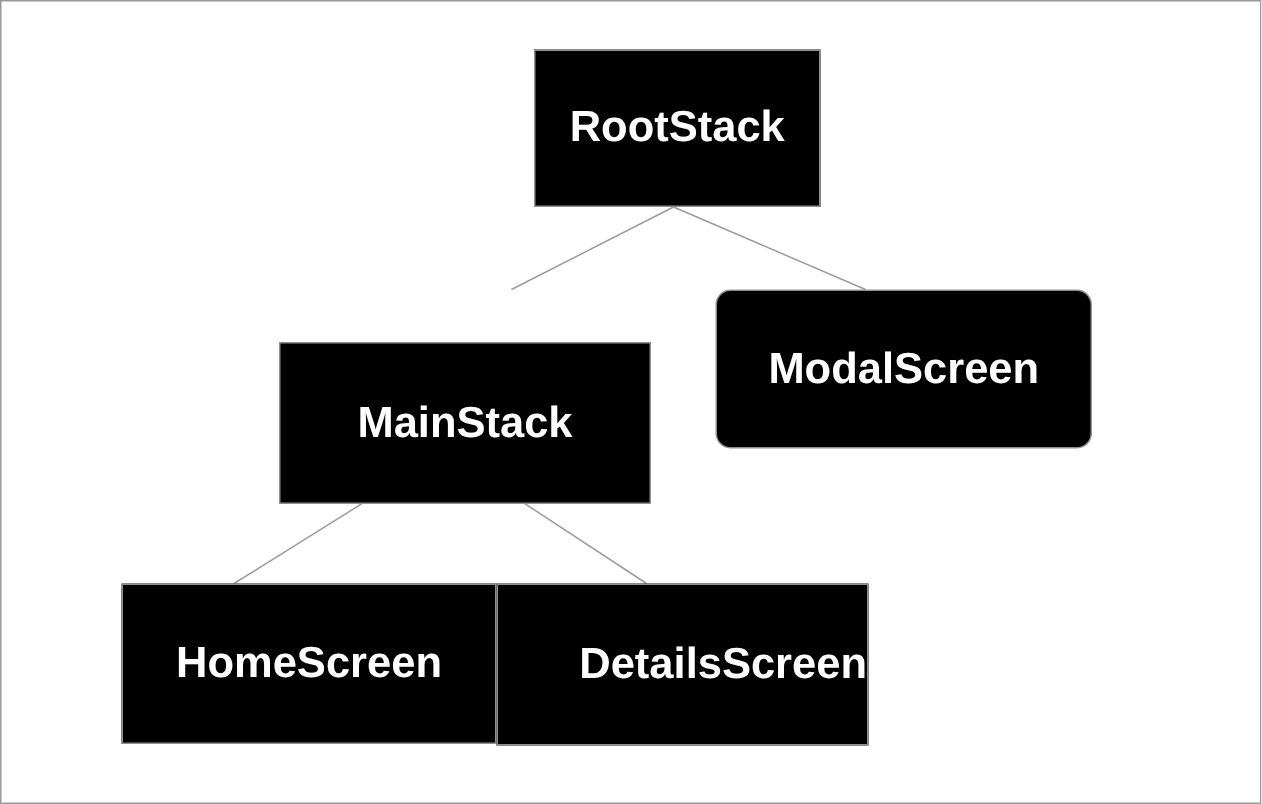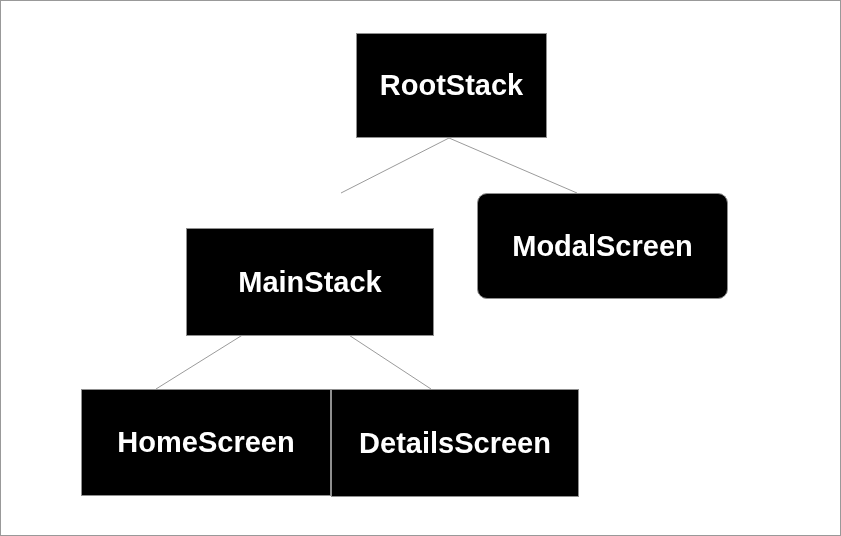--- a/index.html
+++ b/index.html
@@ -43,21 +43,21 @@
     font-weight: bold;
     font-size: 29px;
     line-height: 1;
     white-space: nowrap;
     letter-spacing: 0px;
   }
   .node-root    { left: 355px; top: 32px;  width: 191px; height: 105px; }
   .node-main    { left: 185px; top: 192px; width: 248px; height: 108px; margin-top: 35px; }
   .node-modal   { left: 476px; top: 192px; width: 251px; height: 106px; border-radius: 10px; }
   .node-home    { left: 40px;  top: 388px; width: 250px; height: 107px; margin-left: 40px; }
-  .node-details { left: 330px; top: 388px; width: 248px; height: 108px; }
+  .node-details { left: 330px; top: 388px; width: 248px; height: 108px; justify-content: flex-end; }
 </style>
 </head>
 <body>
 
 <div class="canvas">
 
   <svg class="edges" width="841" height="536" viewBox="0 0 841 536" aria-hidden="true">
     <line x1="448" y1="137" x2="340" y2="192"></line>
     <line x1="448" y1="137" x2="576" y2="192"></line>
     <line x1="296" y1="300" x2="155" y2="388"></line>

